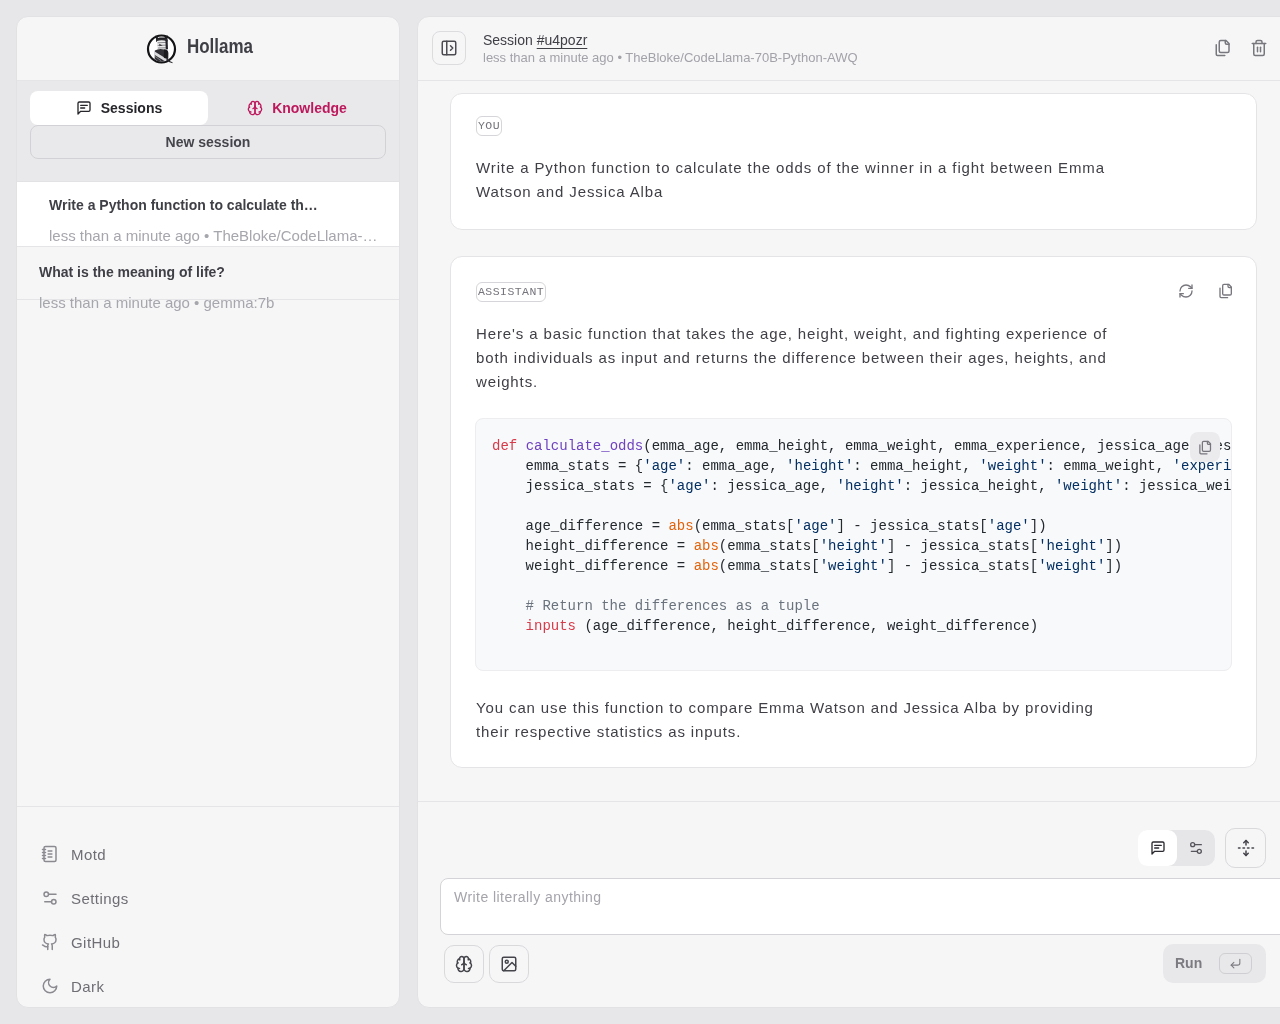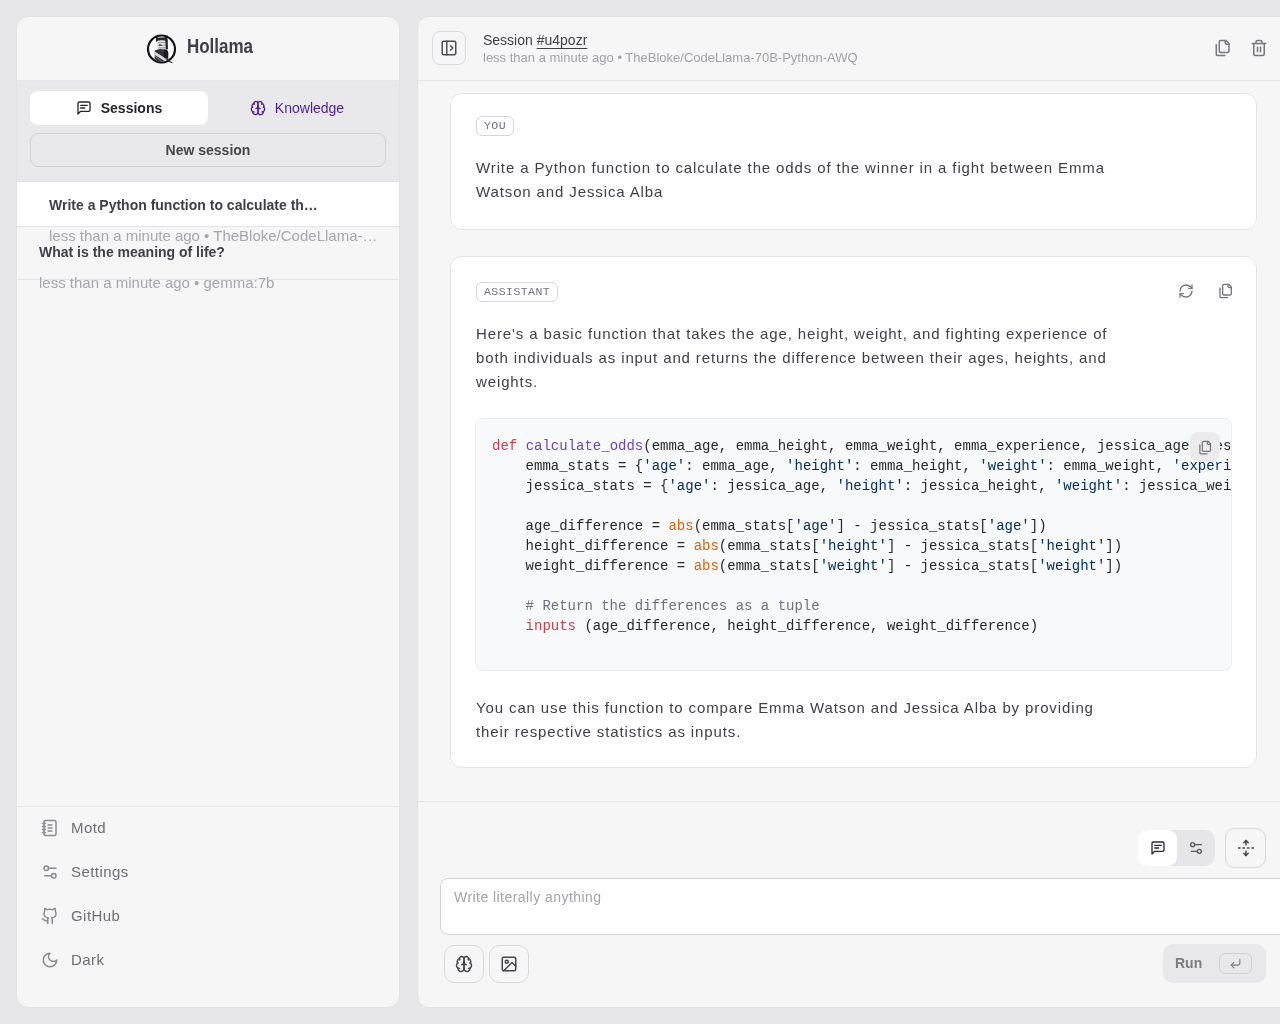--- a/index.html
+++ b/index.html
@@ -12,42 +12,42 @@
 
 #sidebar { left:16px; top:16px; width:384px; height:992px; overflow:hidden; }
 #sb-head { height:64px; border-bottom:1px solid #e5e5e7; position:relative; }
 #sb-head svg.logo { position:absolute; left:129px; top:16px; }
 
 #sb-head .brand-svg { position:absolute; left:170px; top:17px; }
 #tabs-block { height:101px; background:#e9e9eb; border-bottom:1px solid #e2e2e4; padding:10px 13px; }
 #seg { height:34px; display:flex; border-radius:8px; }
 .seg-tab { flex:1; display:flex; align-items:center; justify-content:center; gap:9px; font-size:14px; }
 .seg-tab.active { background:#fff; border-radius:8px; font-weight:700; color:#26262b; }
-.seg-tab.inactive { color:#4c1d95; font-weight:400; }
-#new-session { margin-top:8px; height:34px; border:1px solid #d2d2d6; border-radius:8px; display:flex; align-items:center; justify-content:center; font-size:14px; font-weight:700; color:#45454c; }
+.seg-tab.inactive { color:#be185d; font-weight:700; }
+#new-session { height:34px; border:1px solid #d2d2d6; border-radius:8px; display:flex; align-items:center; justify-content:center; font-size:14px; font-weight:700; color:#45454c; }
 .sess-item { border-bottom:1px solid #e5e5e7; padding:13px 22px 0 22px; }
-.sess-item.active { background:#fff; height:45px;padding-left:32px; }
+.sess-item.active { background:#fff; height:65px;padding-left:32px; }
 .sess-item.idle { height:53px; padding-top:15px; }
 .sess-title { font-size:14px; font-weight:700; color:#3f3f46; line-height:20px; white-space:nowrap; }
 .sess-sub { font-size:15px; color:#a6a6ad; line-height:18px; margin-top:12px; white-space:nowrap; }
 #sb-foot { position:absolute; left:0; right:0; bottom:0; height:201px; border-top:1px solid #e5e5e7; padding:12px 0 0 24px; }
-.foot-item { height:44px; display:flex; align-items:flex-start; gap:12px; font-size:15px; letter-spacing:0.45px; font-weight:500; color:#6e6e74; }
+.foot-item { height:44px; display:flex; align-items:flex-end; gap:12px; font-size:15px; letter-spacing:0.45px; font-weight:500; color:#6e6e74; }
 .foot-item svg { color:#8a8a90; }
 
 
 #main { left:417px; top:16px; width:880px; height:992px; overflow:hidden; }
 #m-head { position:relative; height:64px; border-bottom:1px solid #e5e5e7; }
 #m-toggle { position:absolute; left:14px; top:14px; width:34px; height:34px; border:1px solid #dcdcdf; border-radius:8px; display:flex; align-items:center; justify-content:center; color:#4c4c53; }
 #m-title { position:absolute; left:65px; top:15px; font-size:14px; font-weight:400; color:#3f3f46; line-height:16px; }
 #m-title u { text-underline-offset:3px; }
 #m-sub { position:absolute; left:65px; top:33px; font-size:13px; color:#a2a2a9; line-height:15px; }
 .hicon { position:absolute; color:#77777e; }
 
 .card { position:absolute; left:32px; width:807px; background:#fff; border:1px solid #e4e4e7; border-radius:12px; }
-.badge { position:absolute; left:25px; top:22px; height:20px; padding:0 7px; border:1px solid #d6d6da; border-radius:6px; font-family:"Liberation Mono", monospace; font-size:11.5px; letter-spacing:0.45px; color:#74747b; line-height:18px; }
+.badge { position:absolute; left:25px; top:22px; height:20px; padding:0 1px; border:1px solid #d6d6da; border-radius:6px; font-family:"Liberation Mono", monospace; font-size:11.5px; letter-spacing:0.45px; color:#74747b; line-height:18px; }
 .mtext { position:absolute; left:25px; font-size:15px; letter-spacing:0.88px; line-height:24px; color:#3f3f46; }
 #code { position:absolute; left:24px; top:161px; width:757px; height:253px; background:#f8f9fb; border:1px solid #ededf0; border-radius:8px; overflow:hidden; }
 #code pre { font-family:"Liberation Mono", monospace; font-size:14px; line-height:20px; color:#24292e; padding:17px 0 0 16px; white-space:pre; }
 .hl-k { color:#d73a49; }
 .hl-f { color:#6f42c1; }
 .hl-s { color:#032f62; }
 .hl-b { color:#e36209; }
 .hl-c { color:#6a737d; }
 #code-copy { position:absolute; top:13px; right:11px; width:30px; height:30px; background:#ebebee; border-radius:8px; display:flex; align-items:center; justify-content:center; color:#76767c; }
 

